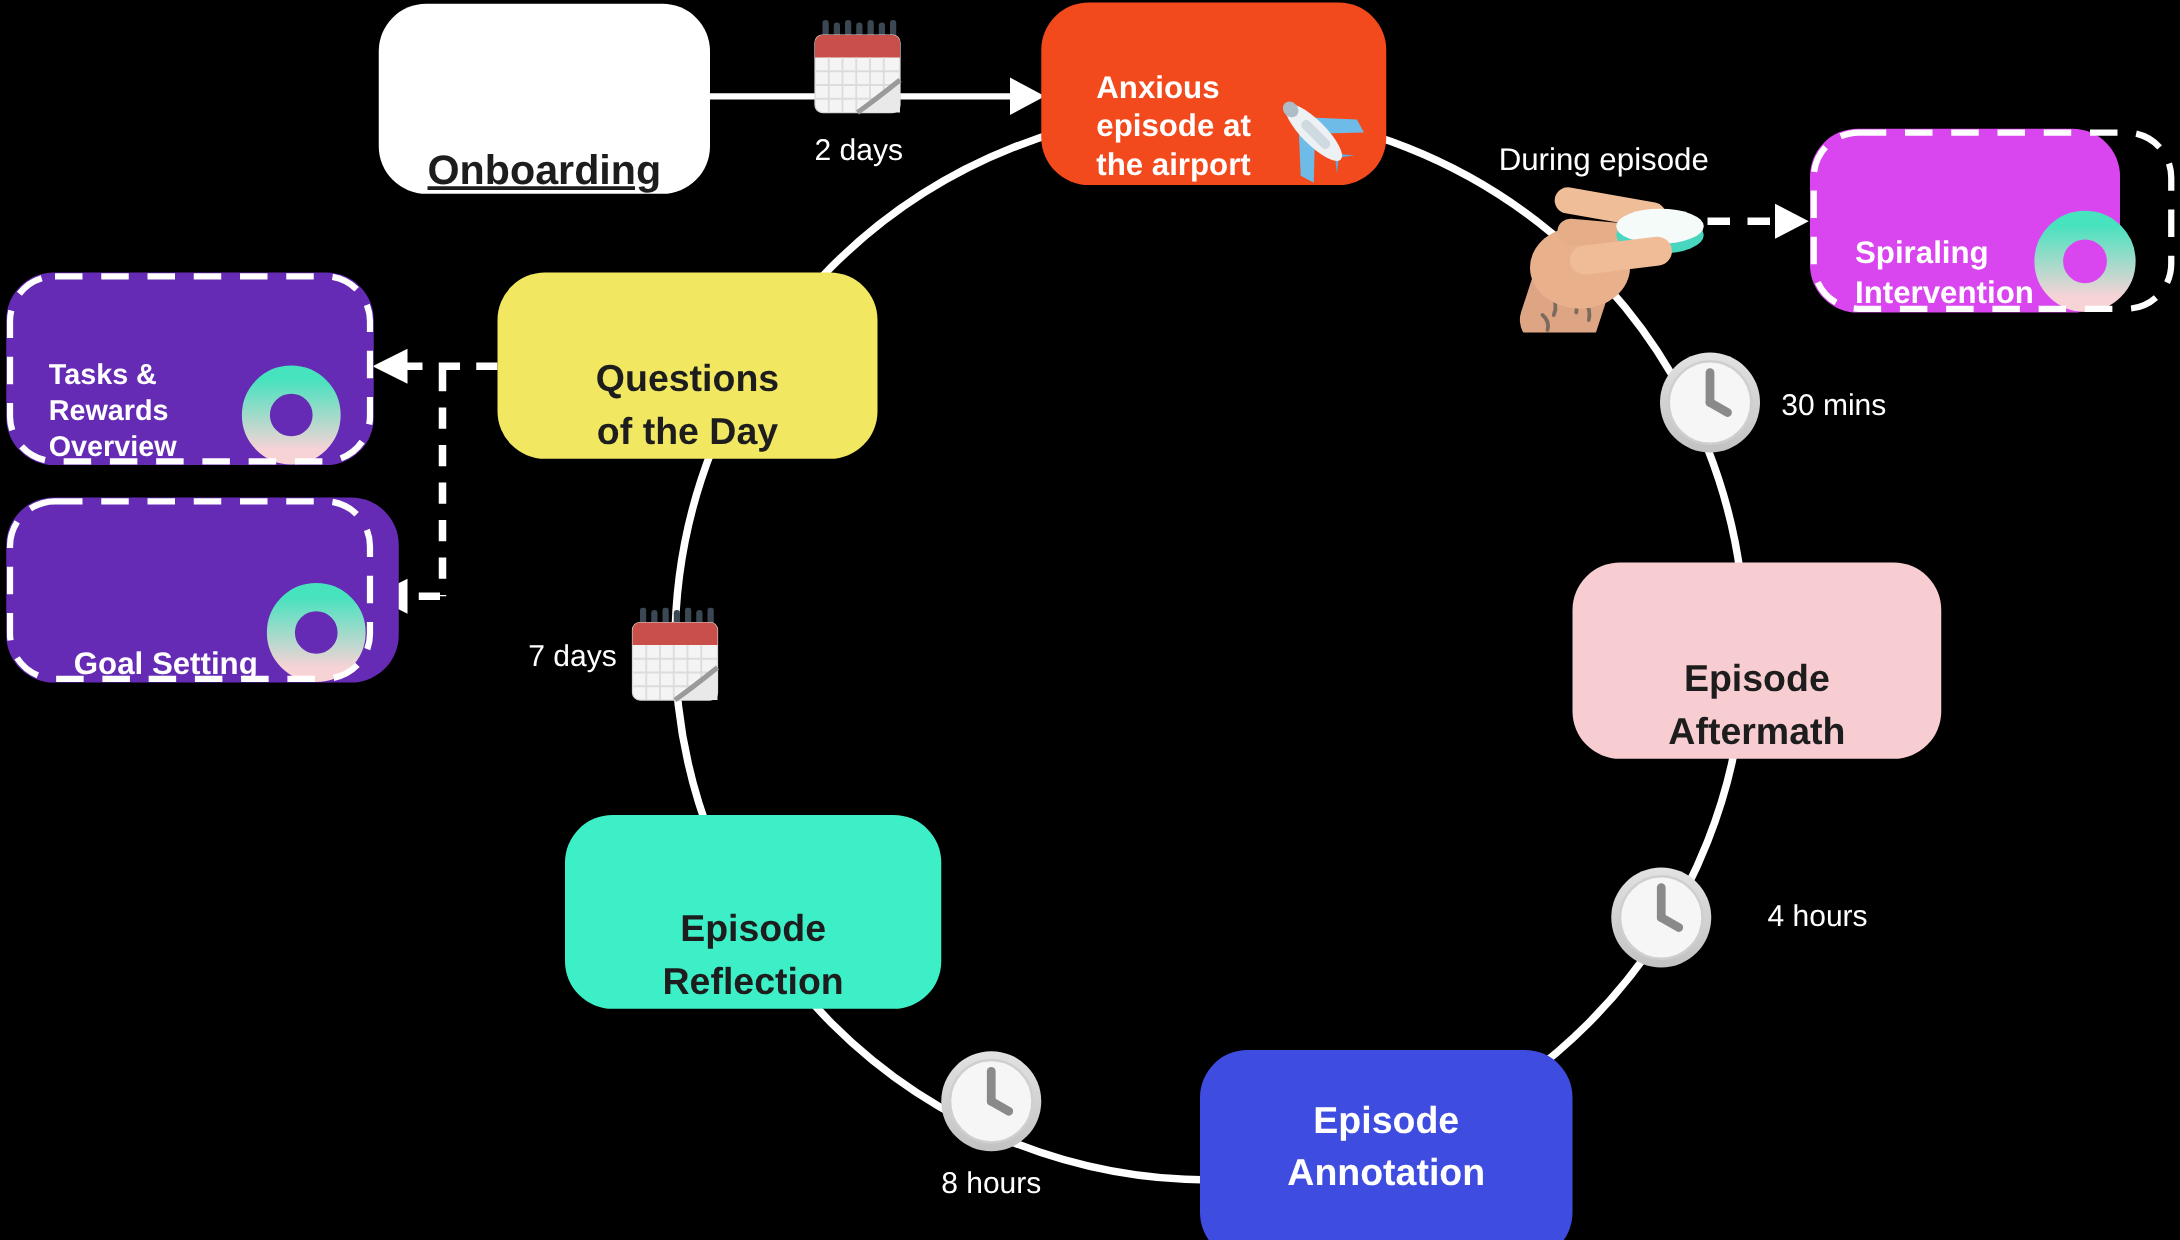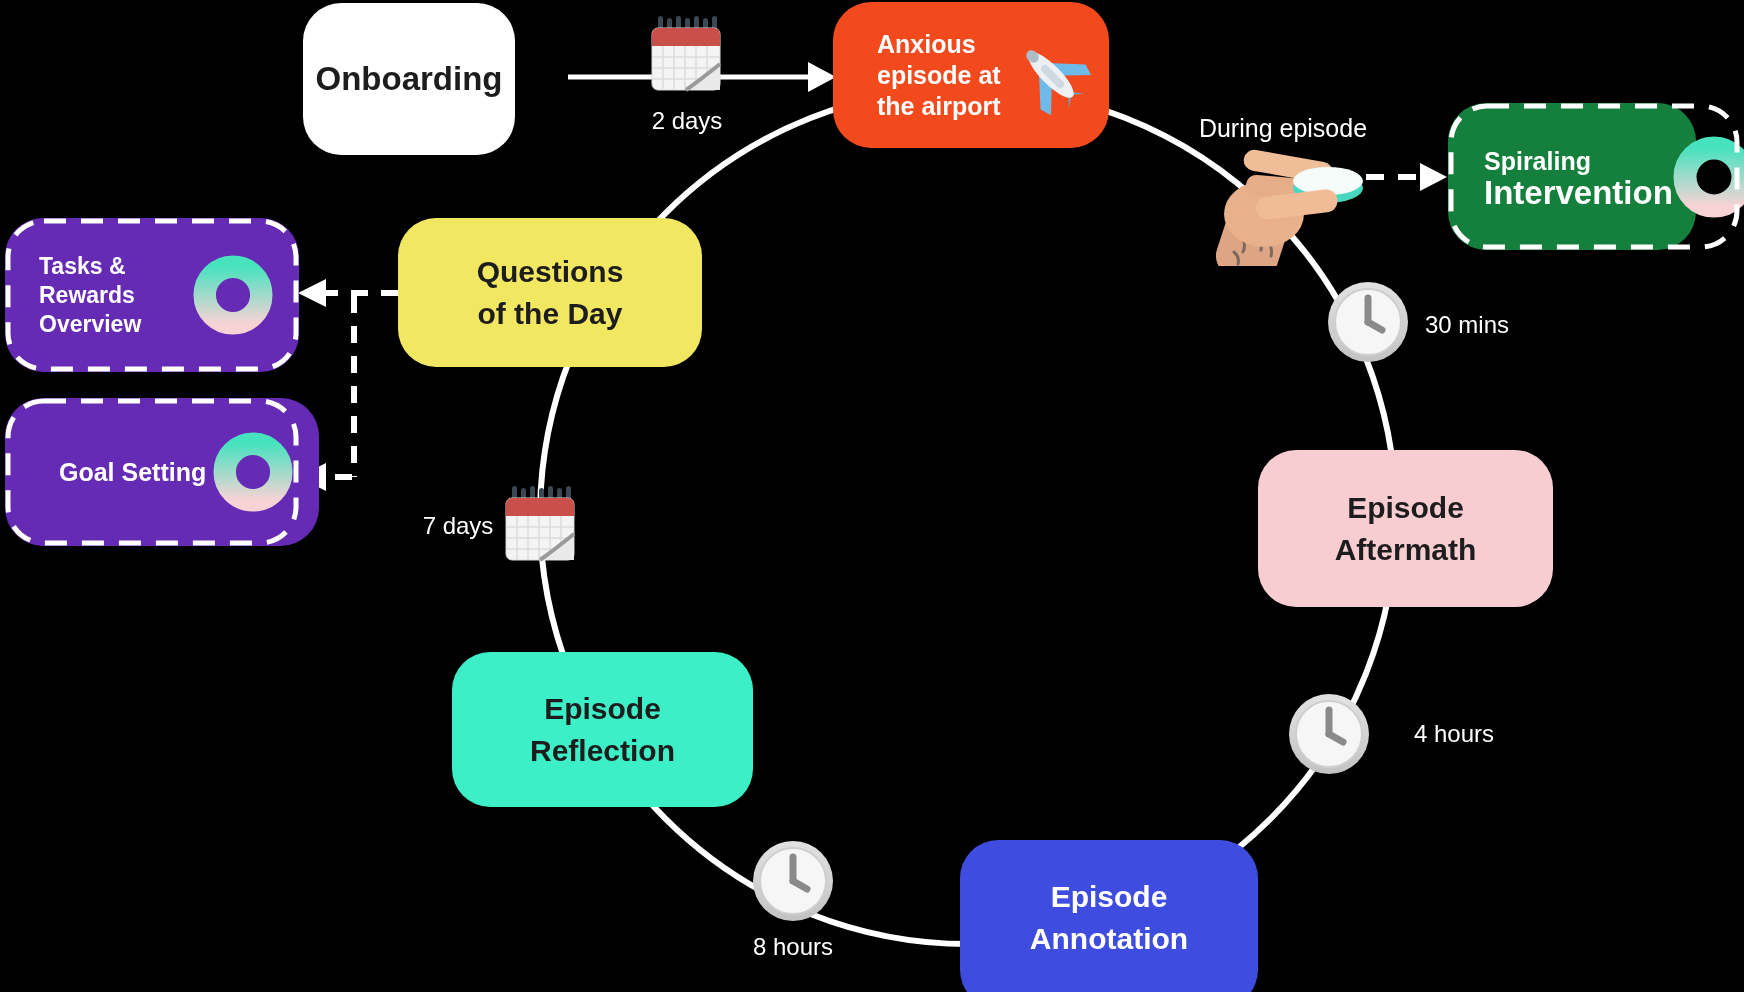--- a/index.html
+++ b/index.html
@@ -3,21 +3,21 @@
 <meta charset="utf-8">
 <style>
   html,body { margin:0; padding:0; background:#000; }
   .stage {
     position:relative; width:1744px; height:992px; background:#000;
     overflow:hidden; font-family:"Liberation Sans", sans-serif; font-weight:bold;
   }
   svg.links { position:absolute; left:0; top:0; }
   .node {
     position:absolute; border-radius:38px;
-    display:flex; align-items:center; justify-content:center;
+    display:flex; align-items:flex-end; justify-content:center;
     text-align:center; font-weight:bold;
   }
   .node .lines div { line-height:42px; }
   .dark-text { color:#1d1d1d; }
   .light-text { color:#ffffff; }
   .side-node { justify-content:flex-start; text-align:left; }
   .side-node .lines { margin-left:34px; flex:1; }
   .side-node .lines div { line-height:29px; font-size:23px; }
   .dashed-rect { position:absolute; left:0; top:0; pointer-events:none; }
   .small-label {
@@ -63,21 +63,21 @@
       <polygon points="298,293 326,279 326,307" fill="#fff"></polygon>
     </g>
 
     <g>
       <line x1="354" y1="296" x2="354" y2="477" stroke="#fff" stroke-width="6" stroke-dasharray="17 13"></line>
       <line x1="352" y1="477" x2="326" y2="477" stroke="#fff" stroke-width="6" stroke-dasharray="17 13"></line>
       <polygon points="298,477 326,463 326,491" fill="#fff"></polygon>
     </g>
   </svg>
 
-  <div class="node dark-text" style="left: 303px; top: 3px; width: 212px; height: 152px; font-size: 33px; background-color: rgb(255, 255, 255);">
+  <div class="node dark-text" style="left: 303px; top: 3px; width: 265px; height: 152px; font-size: 33px; background-color: rgb(255, 255, 255); text-decoration: underline;">
     <div>Onboarding</div>
   </div>
 
   <div class="icon-abs" style="left:650px; top:16px;">
     <svg width="72" height="78" viewBox="0 0 72 78">
       <g>
         <rect x="8" y="0" width="5" height="16" rx="2.5" fill="#3b4854"></rect>
         <rect x="17" y="2" width="5" height="16" rx="2.5" fill="#3b4854"></rect>
         <rect x="26" y="0" width="5" height="16" rx="2.5" fill="#3b4854"></rect>
         <rect x="35" y="2" width="5" height="16" rx="2.5" fill="#3b4854"></rect>
@@ -129,27 +129,27 @@
       <path d="M34,98 q7,9 3,18 M48,94 q9,7 7,20 M62,104 q5,9 3,16 M28,116 q6,5 4,12" stroke="#4a4a4a" stroke-width="3" fill="none" opacity="0.65" stroke-linecap="round"></path>
       <ellipse cx="58" cy="78" rx="40" ry="33" fill="#E8B18C"></ellipse>
       <rect x="38" y="12" width="90" height="21" rx="10.5" transform="rotate(10 38 22)" fill="#EFBD98"></rect>
       <rect x="40" y="38" width="92" height="21" rx="10.5" transform="rotate(5 40 48)" fill="#E6AE88"></rect>
       <ellipse cx="122" cy="52" rx="35" ry="15" fill="#49D6BE"></ellipse>
       <ellipse cx="122" cy="45" rx="35" ry="14" fill="#F4FBF9"></ellipse>
       <rect x="50" y="62" width="82" height="23" rx="11.5" transform="rotate(-7 50 73)" fill="#EFBC97"></rect>
     </svg>
   </div>
 
-  <div class="node light-text side-node" style="left: 1448px; top: 103px; width: 248px; height: 147px; background-color: #15803d;">
+  <div class="node light-text side-node" style="left: 1448px; top: 103px; width: 248px; height: 147px; background-color: #d946ef;">
     <svg class="dashed-rect" width="292" height="147" viewBox="0 0 292 147">
       <rect x="3" y="3" width="286" height="141" rx="36" fill="none" stroke="#fff" stroke-width="5" stroke-dasharray="22 15"></rect>
     </svg>
     <div class="lines spiral-lines" style="margin-left:36px;">
       <div style="font-size:25px; line-height:32px;">Spiraling</div>
-      <div style="font-size:33px; line-height:32px;">Intervention</div>
+      <div style="font-size:25px; line-height:32px;">Intervention</div>
     </div>
     <svg class="donut" width="82" height="82" viewBox="0 0 82 82" style="margin-right:22px;">
       <circle cx="41" cy="41" r="29" fill="none" stroke="url(#ringGrad)" stroke-width="23"></circle>
     </svg>
   </div>
 
   <div class="icon-abs" style="left:1326px; top:280px;">
     <svg width="84" height="84" viewBox="0 0 84 84">
       <circle cx="42" cy="42" r="40" fill="url(#clockFace)"></circle>
       <circle cx="42" cy="42" r="33" fill="#f6f6f6" stroke="#cfcfcf" stroke-width="2"></circle>

